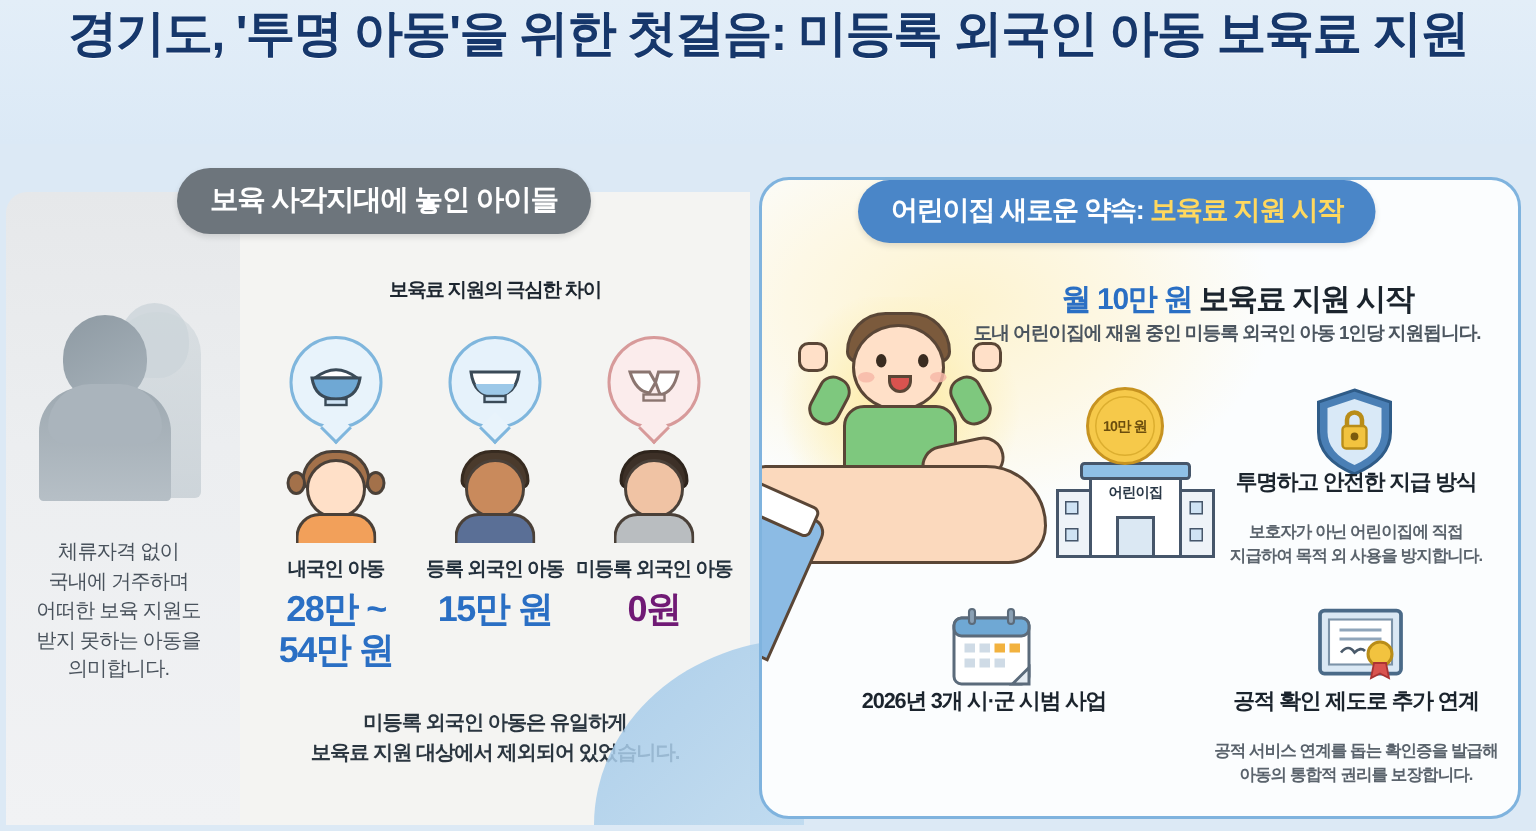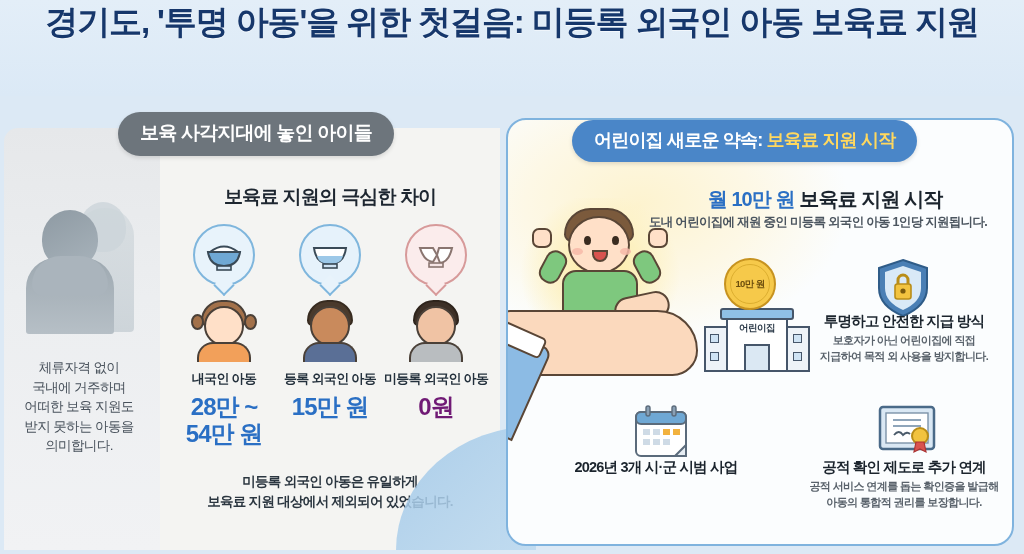--- a/index.html
+++ b/index.html
@@ -75,21 +75,21 @@
   .pill-gray{
     position:absolute; left:118px; top:16px;
     padding:8px 22px 10px; border-radius:22px;
     background:#6d757c; color:#fff;
     font-size:19px; font-weight:bold; letter-spacing:-.8px;
     white-space:nowrap; z-index:6;
     box-shadow:0 2px 4px rgba(0,0,0,.12);
   }
   .left-subtitle{
     position:absolute; left:160px; top:88px; width:340px;
-    text-align:center; font-size:19px; font-weight:bold;
+    text-align:center; font-size:13px; font-weight:bold;
     color:#1d2630; letter-spacing:-.9px;
   }
 
   
   .cols{ position:absolute; left:172px; top:128px; width:316px; height:230px; }
   .col{ position:absolute; top:0; width:104px; text-align:center; }
   .col.c0{ left:0; }
   .col.c1{ left:106px; }
   .col.c2{ left:212px; }
 
@@ -247,21 +247,21 @@
   }
   .spark{ position:absolute; width:3px; height:13px; background:#aab3ba; border-radius:2px; }
 
   
   .feat{ position:absolute; z-index:8; }
   .feat-title{
     font-size:14.5px; font-weight:bold; color:#1b242d;
     letter-spacing:-.8px; text-align:center; white-space:nowrap;
   }
   .feat-desc{
-    margin-top:2px; font-size:11px; font-weight:bold; color:#5a636c;
+    margin-top:17px; font-size:11px; font-weight:bold; color:#5a636c;
     letter-spacing:-.6px; text-align:center; line-height:1.45;
   }
 
   .f-shield{ left:796px; top:312px; width:216px; }
   .f-cal{ left:528px; top:458px; width:256px; }
   .f-cert{ left:784px; top:458px; width:240px; }
 
   
   .bld{ position:absolute; left:704px; top:300px; width:106px; height:76px; z-index:8; }
   .bld-roof{

